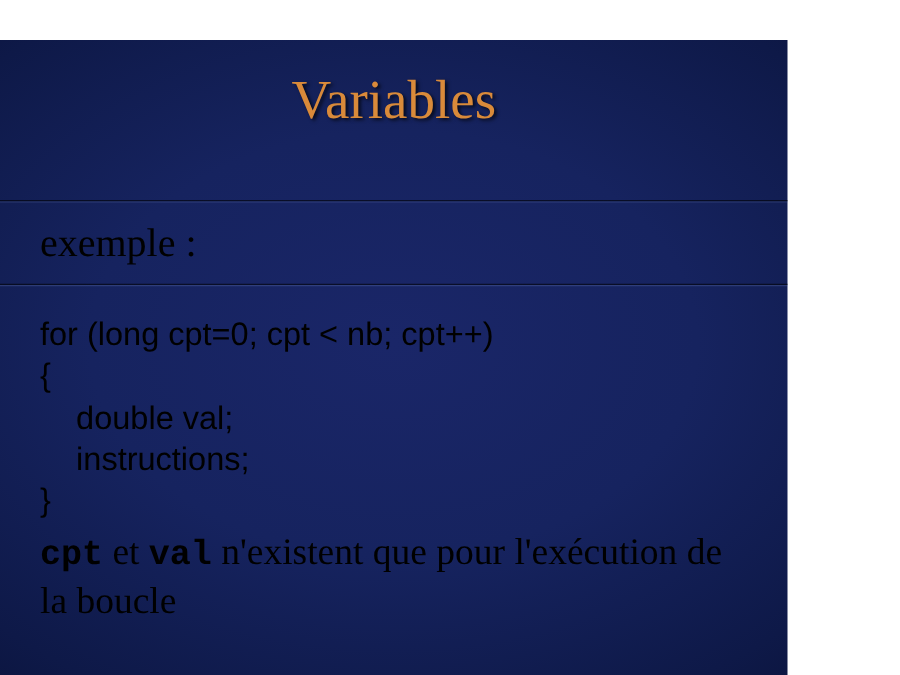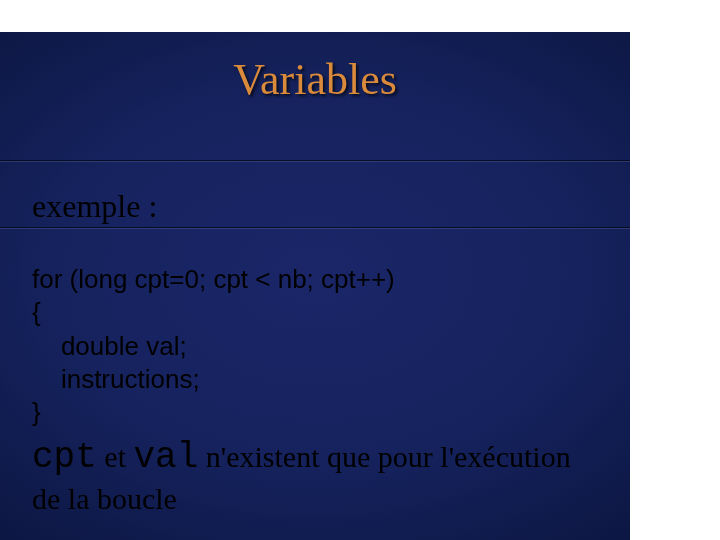--- a/index.html
+++ b/index.html
@@ -38,21 +38,21 @@
     left: 0;
     width: 100%;
     height: 0;
     border-top: 1px solid rgba(0,0,0,0.6);
     border-bottom: 1px solid rgba(120,140,200,0.25);
   }
   .hr1 { top: 128px; }
   .hr2 { top: 195px; }
   .body {
     position: absolute;
-    top: 156px;
+    top: 144px;
     left: 32px;
     right: 32px;
     color: #000;
   }
   .subtitle {
     font-size: 32px;
     margin-bottom: 38px;
   }
   .code {
     font-family: Liberation Sans, sans-serif;
@@ -60,21 +60,22 @@
     line-height: 1.28;
     white-space: pre;
     margin-bottom: 6px;
   }
   .note {
     font-size: 30px;
     line-height: 1.25;
   }
   .note .mono {
     font-family: "Courier New", Courier, monospace;
-    font-size: 36px;
+    font-size: 28px;
+    font-weight: bold;
   }
 </style>
 </head>
 <body>
 
 <div class="slide">
   <div class="title">Variables</div>
   <div class="hr1"></div>
   <div class="hr2"></div>
 

